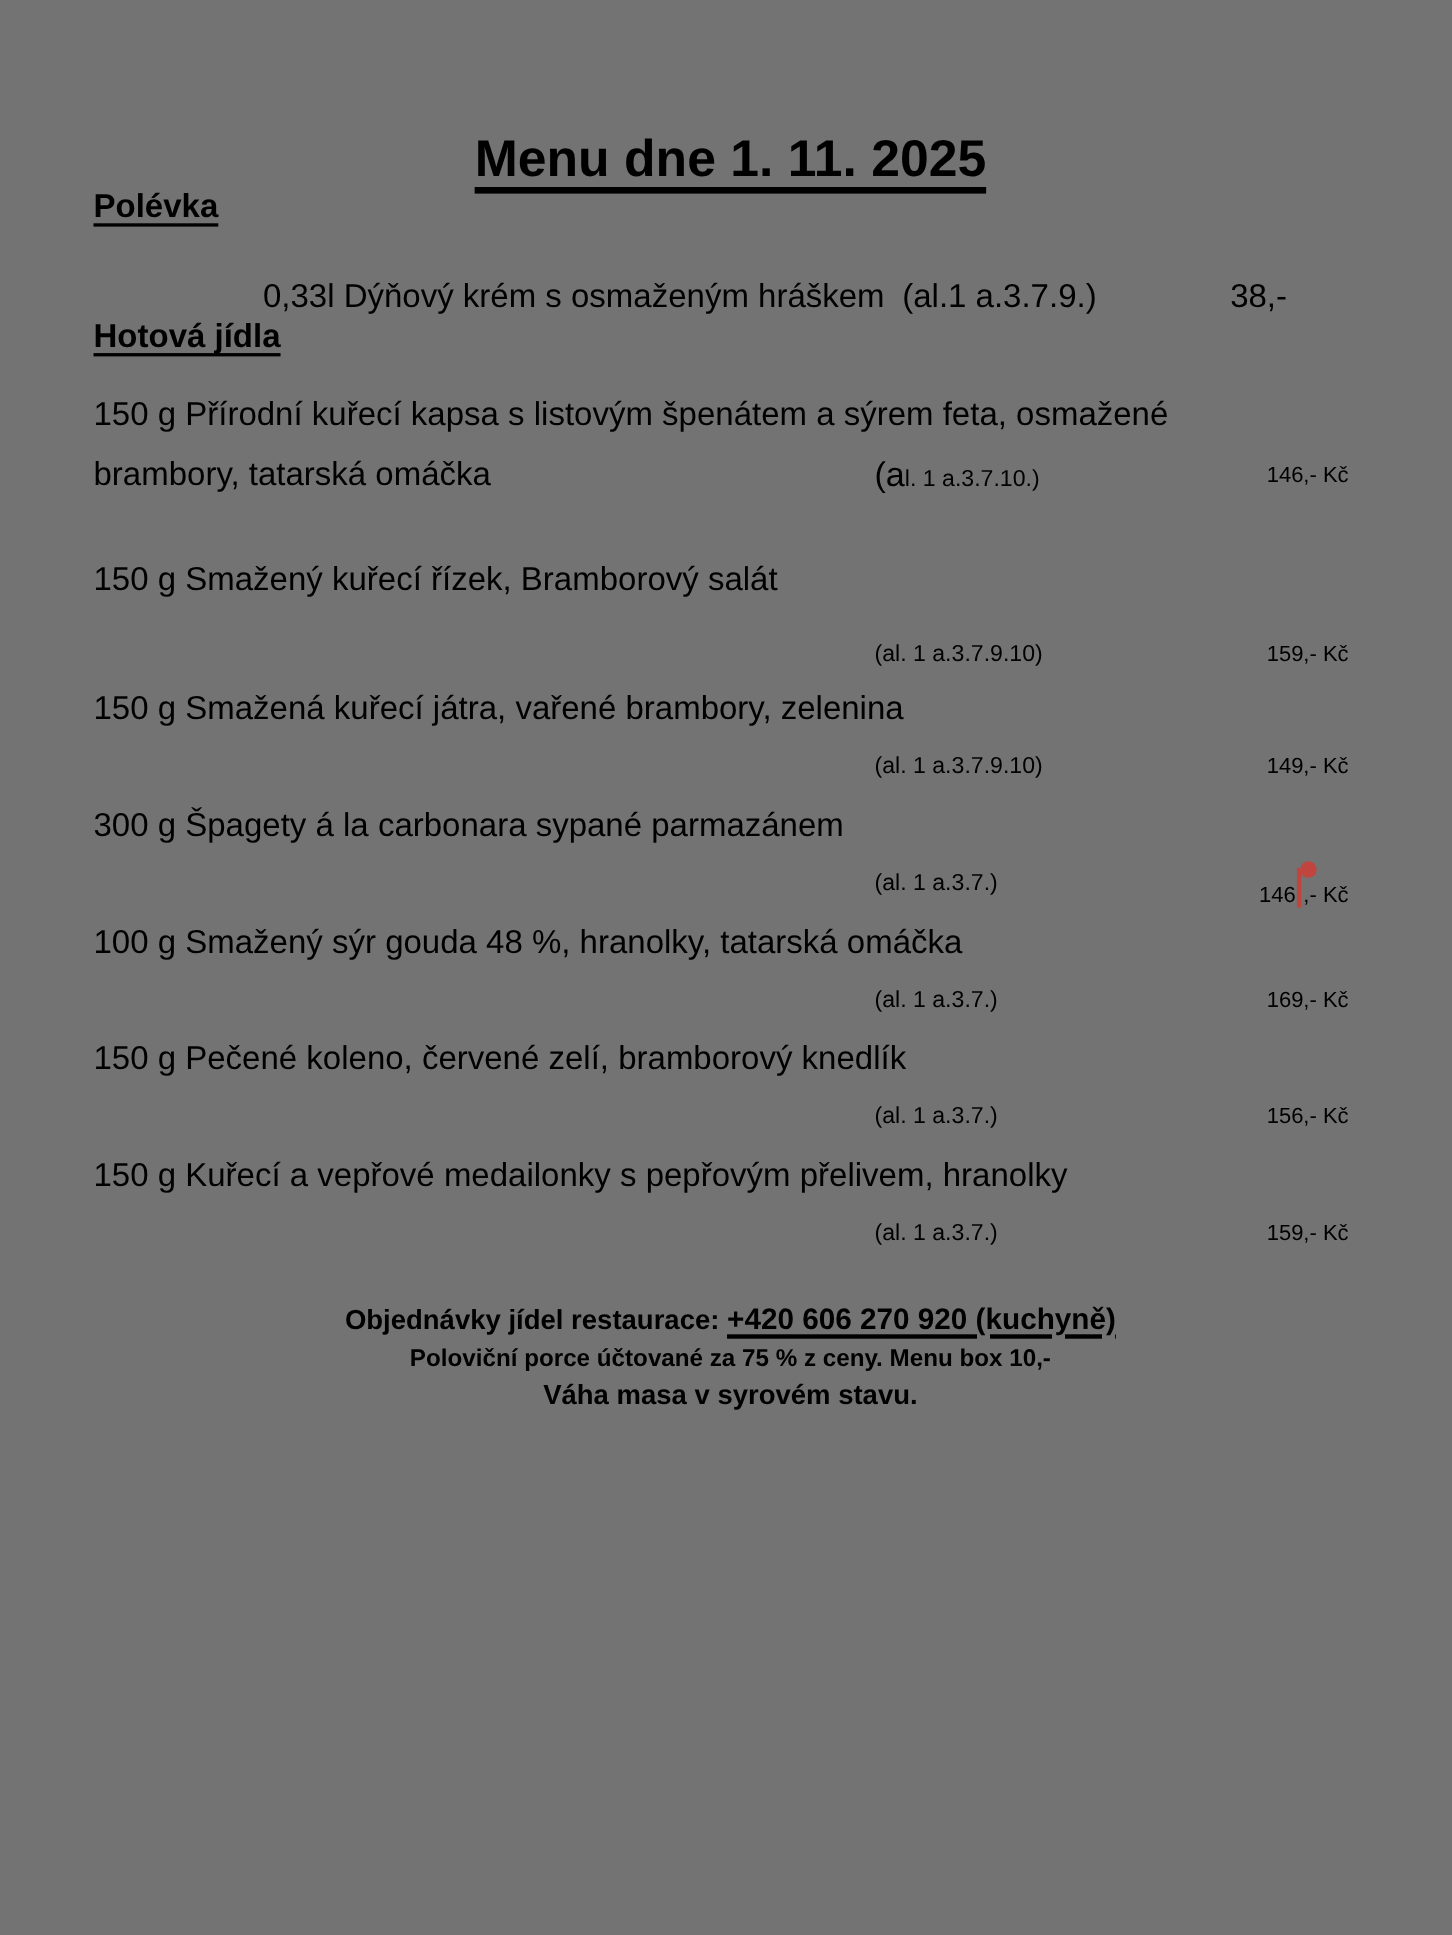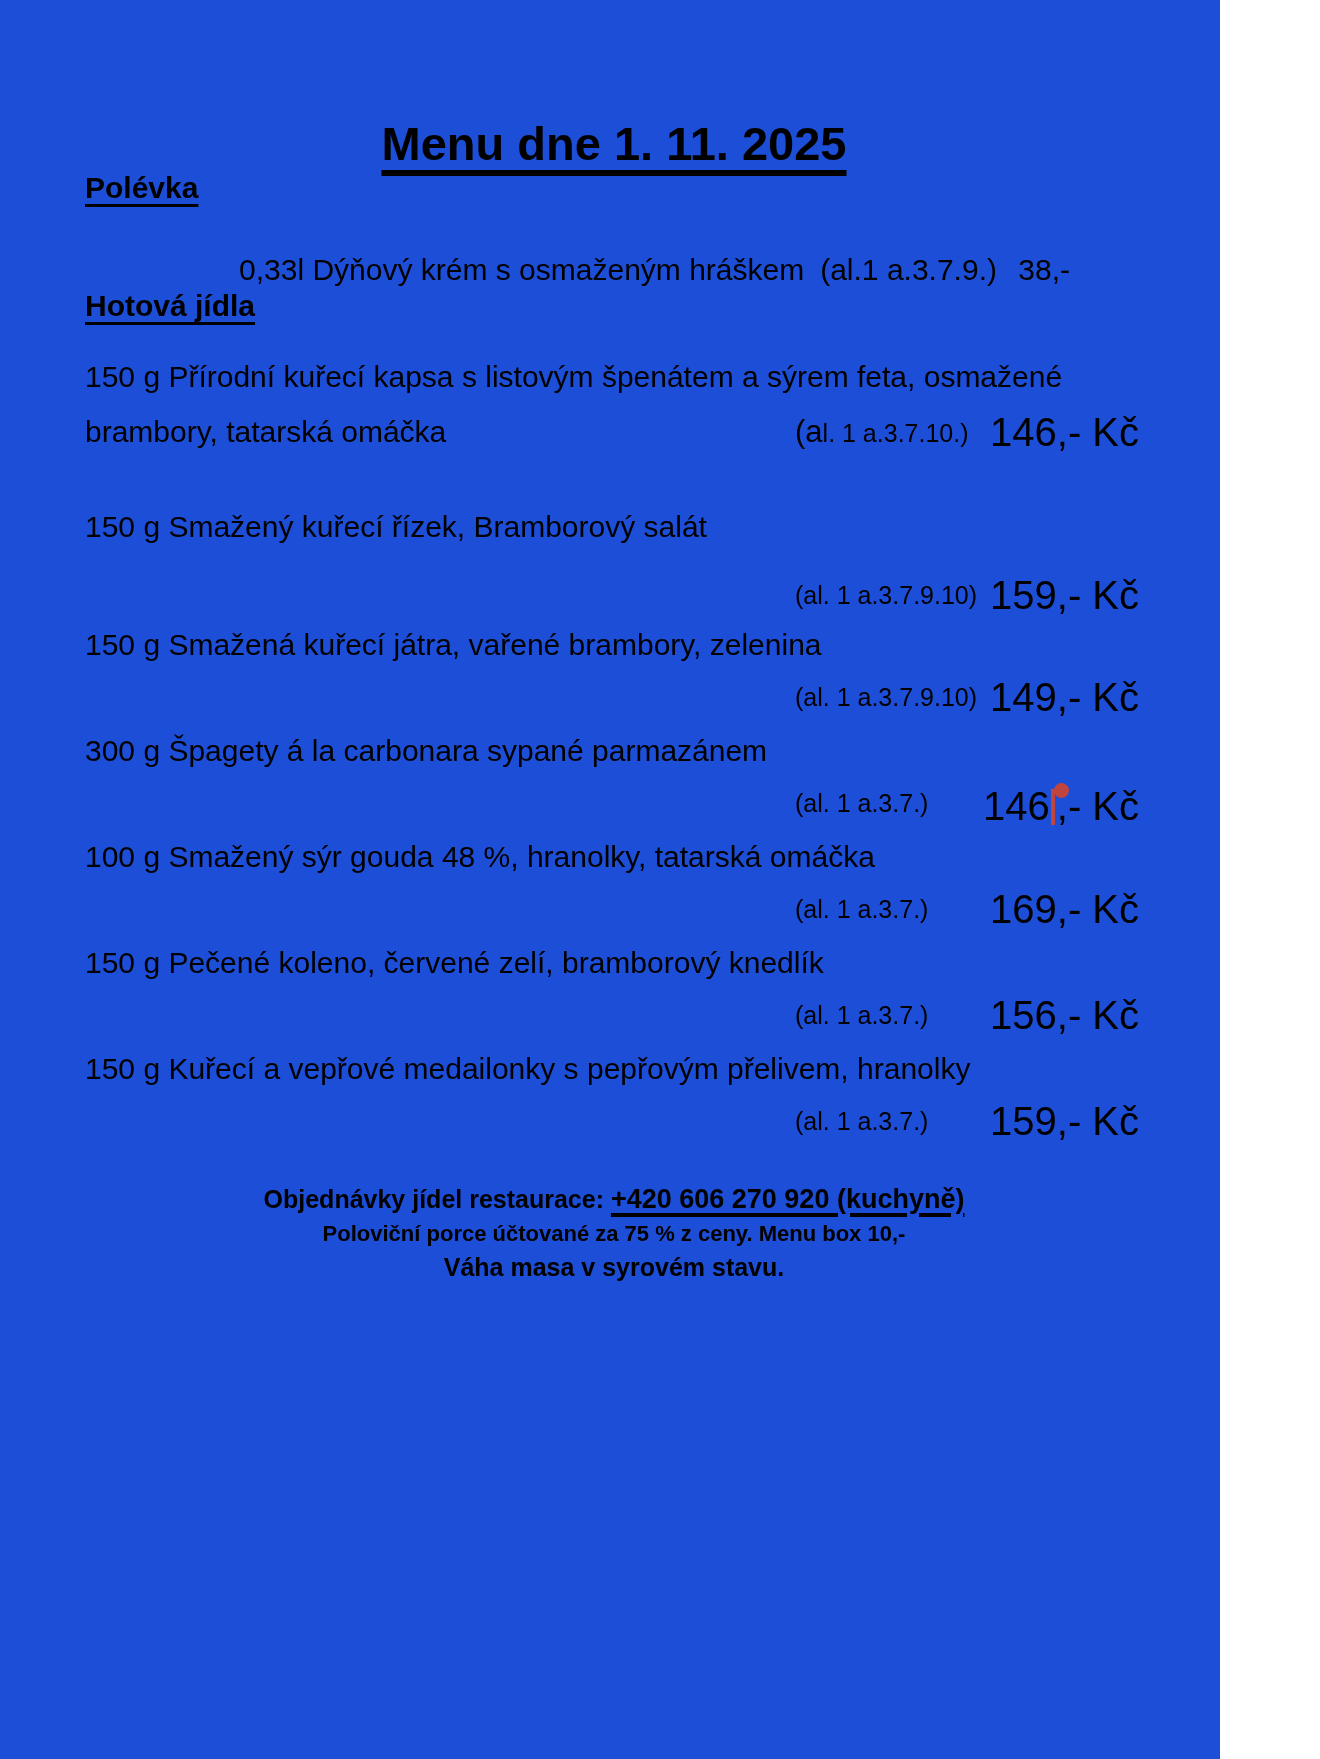--- a/index.html
+++ b/index.html
@@ -1,20 +1,20 @@
 <!DOCTYPE html>
 <html lang="cs"><head>
 <meta charset="utf-8">
 <style>
   html, body { margin: 0; padding: 0; background: #ffffff; }
   .page {
     position: relative;
-    width: 1220px;
+    width: 1320px;
     height: 1759px;
-    background: #1d4ed8;
+    background: #737373;
     color: #000000;
     font-family: "Liberation Sans", "DejaVu Sans", sans-serif;
     overflow: hidden;
     box-sizing: border-box;
   }
   .content {
     padding: 0 77px 0 85px;
     box-sizing: border-box;
   }
   
@@ -85,30 +85,30 @@
   .line2 {
     font-size: 30px;
     line-height: 38px;
     white-space: nowrap;
   }
   .allergen {
     position: absolute;
     left: 710px;
     top: 0;
     display: inline-block;
-    font-size: 25px;
+    font-size: 21px;
     line-height: 38px;
     white-space: nowrap;
   }
   .allergen.big-paren::first-letter { font-size: 31px; }
   .price {
     position: absolute;
-    right: 4px;
+    right: 17px;
     top: 0;
-    font-size: 40px;
+    font-size: 20px;
     line-height: 38px;
     white-space: nowrap;
   }
   
   .red-cursor {
     position: relative;
     display: inline-block;
     width: 4px;
     height: 36px;
     top: 5px;

